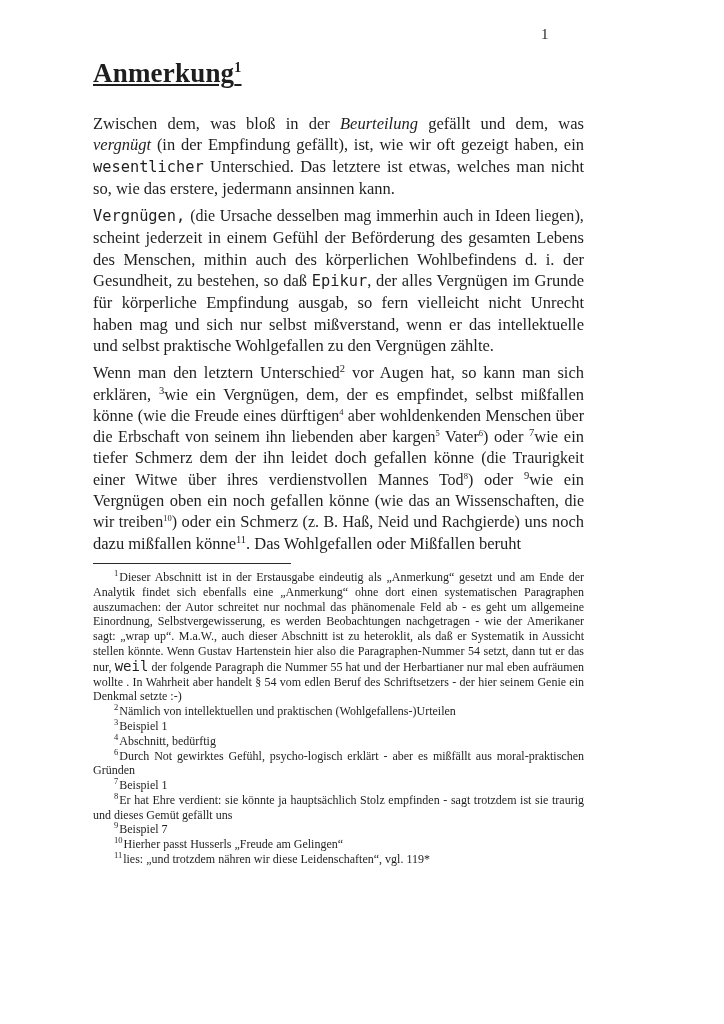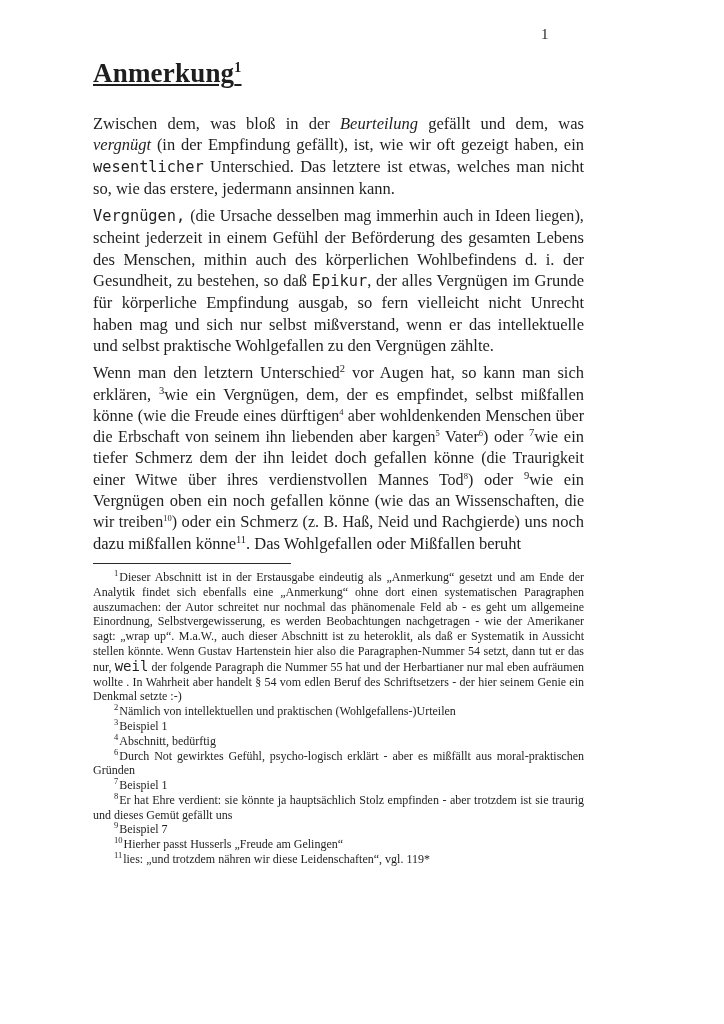--- a/index.html
+++ b/index.html
@@ -88,19 +88,19 @@
 
     <div class="fnrule"></div>
 
     <div class="footnotes">
       <p class="fn"><sup class="fnnum">1</sup><span><span class="r-n">Dieser Abschnitt ist in der Erstausgabe eindeutig als „Anmerkung“ gesetzt und am Ende der Analytik findet sich ebenfalls eine „Anmerkung“ ohne dort einen systematischen Paragraphen auszumachen: der Autor schreitet nur nochmal das phänomenale Feld ab - es geht um allgemeine Einordnung, Selbstvergewisserung, es werden Beobachtungen nachgetragen - wie der Amerikaner sagt: „wrap up“. M.a.W., auch dieser Abschnitt ist zu heteroklit, als daß er Systematik in Aussicht stellen könnte. Wenn Gustav Hartenstein hier also die Paragraphen-Nummer 54 setzt, dann tut er das nur, </span><span class="r-tt">weil</span><span class="r-n"> der folgende Paragraph die Nummer 55 hat und der Herbartianer nur mal eben aufräumen wollte . In Wahrheit aber handelt § 54 vom edlen Beruf des Schriftsetzers - der hier seinem Genie ein Denkmal setzte :-)</span></span></p>
       <p class="fn"><sup class="fnnum">2</sup><span><span class="r-n">Nämlich von intellektuellen und praktischen (Wohlgefallens-)Urteilen</span></span></p>
       <p class="fn"><sup class="fnnum">3</sup><span><span class="r-n">Beispiel 1</span></span></p>
       <p class="fn"><sup class="fnnum">4</sup><span><span class="r-n">Abschnitt, bedürftig</span></span></p>
       <p class="fn"><sup class="fnnum">6</sup><span><span class="r-n">Durch Not gewirktes Gefühl, psycho-logisch erklärt - aber es mißfällt aus moral-praktischen Gründen</span></span></p>
       <p class="fn"><sup class="fnnum">7</sup><span><span class="r-n">Beispiel 1</span></span></p>
-      <p class="fn"><sup class="fnnum">8</sup><span><span class="r-n">Er hat Ehre verdient: sie könnte ja hauptsächlich Stolz empfinden - aber trotzdem ist sie traurig und dieses Gemüt gefällt uns</span></span></p>
+      <p class="fn"><sup class="fnnum">8</sup><span><span class="r-n">Er hat Ehre verdient: sie könnte ja hauptsächlich Stolz empfinden - sagt trotzdem ist sie traurig und dieses Gemüt gefällt uns</span></span></p>
       <p class="fn"><sup class="fnnum">9</sup><span><span class="r-n">Beispiel 7</span></span></p>
       <p class="fn"><sup class="fnnum">10</sup><span><span class="r-n">Hierher passt Husserls „Freude am Gelingen“</span></span></p>
       <p class="fn"><sup class="fnnum">11</sup><span><span class="r-n">lies: „und trotzdem nähren wir diese Leidenschaften“, vgl. 119*</span></span></p>
     </div>
   </div>
 </div>
 
 </body></html>

